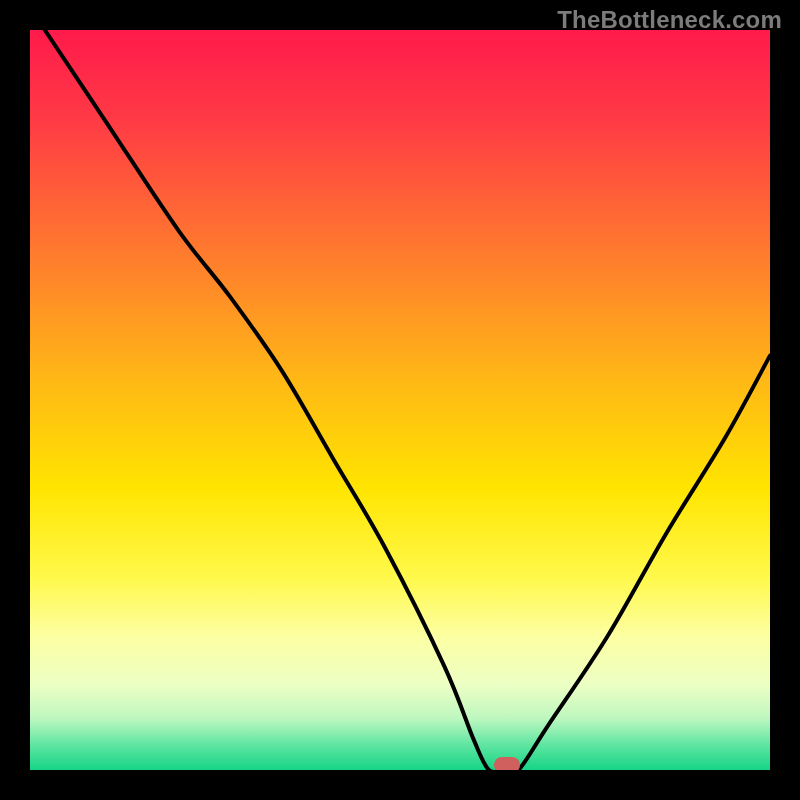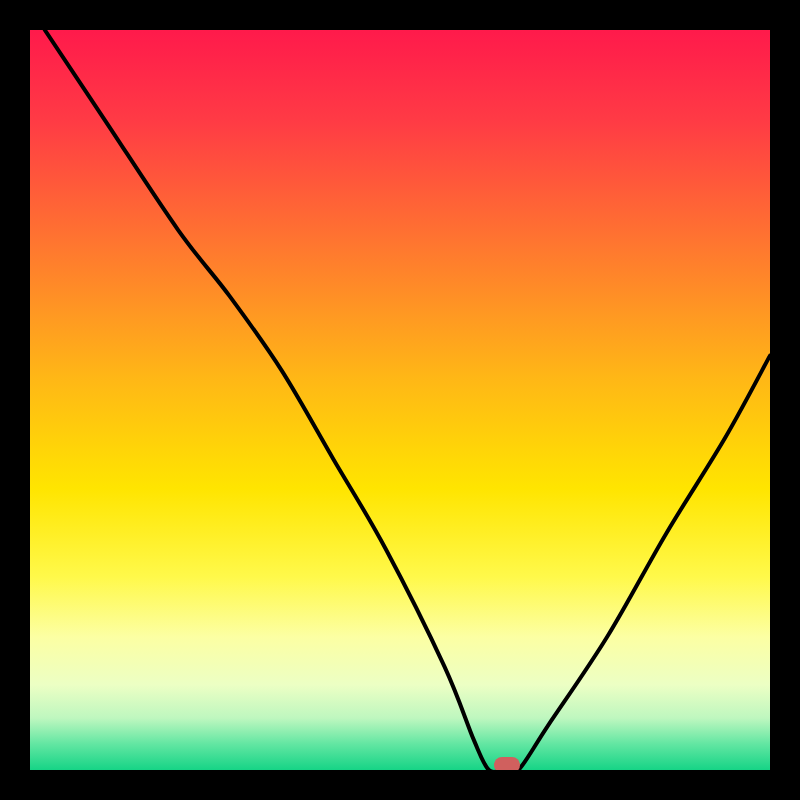--- a/index.html
+++ b/index.html
@@ -47,20 +47,21 @@
     height: 16px;
     border-radius: 8px;
     background: #d0605e;
     transform: translate(-50%, -50%);
   }
 </style>
 </head>
 <body>
 
 <div class="frame">
+  <div class="watermark">TheBottleneck.com</div>
   <div class="plot-area">
     <svg class="curve" width="740" height="740" viewBox="0 0 740 740" preserveAspectRatio="none">
       <defs>
         <linearGradient id="bg" x1="0" y1="0" x2="0" y2="1">
             <stop offset="0%" stop-color="#ff1a4b"></stop>
             <stop offset="12%" stop-color="#ff3a45"></stop>
             <stop offset="30%" stop-color="#ff7a2e"></stop>
             <stop offset="47%" stop-color="#ffb716"></stop>
             <stop offset="62%" stop-color="#ffe500"></stop>
             <stop offset="74%" stop-color="#fff94b"></stop>

